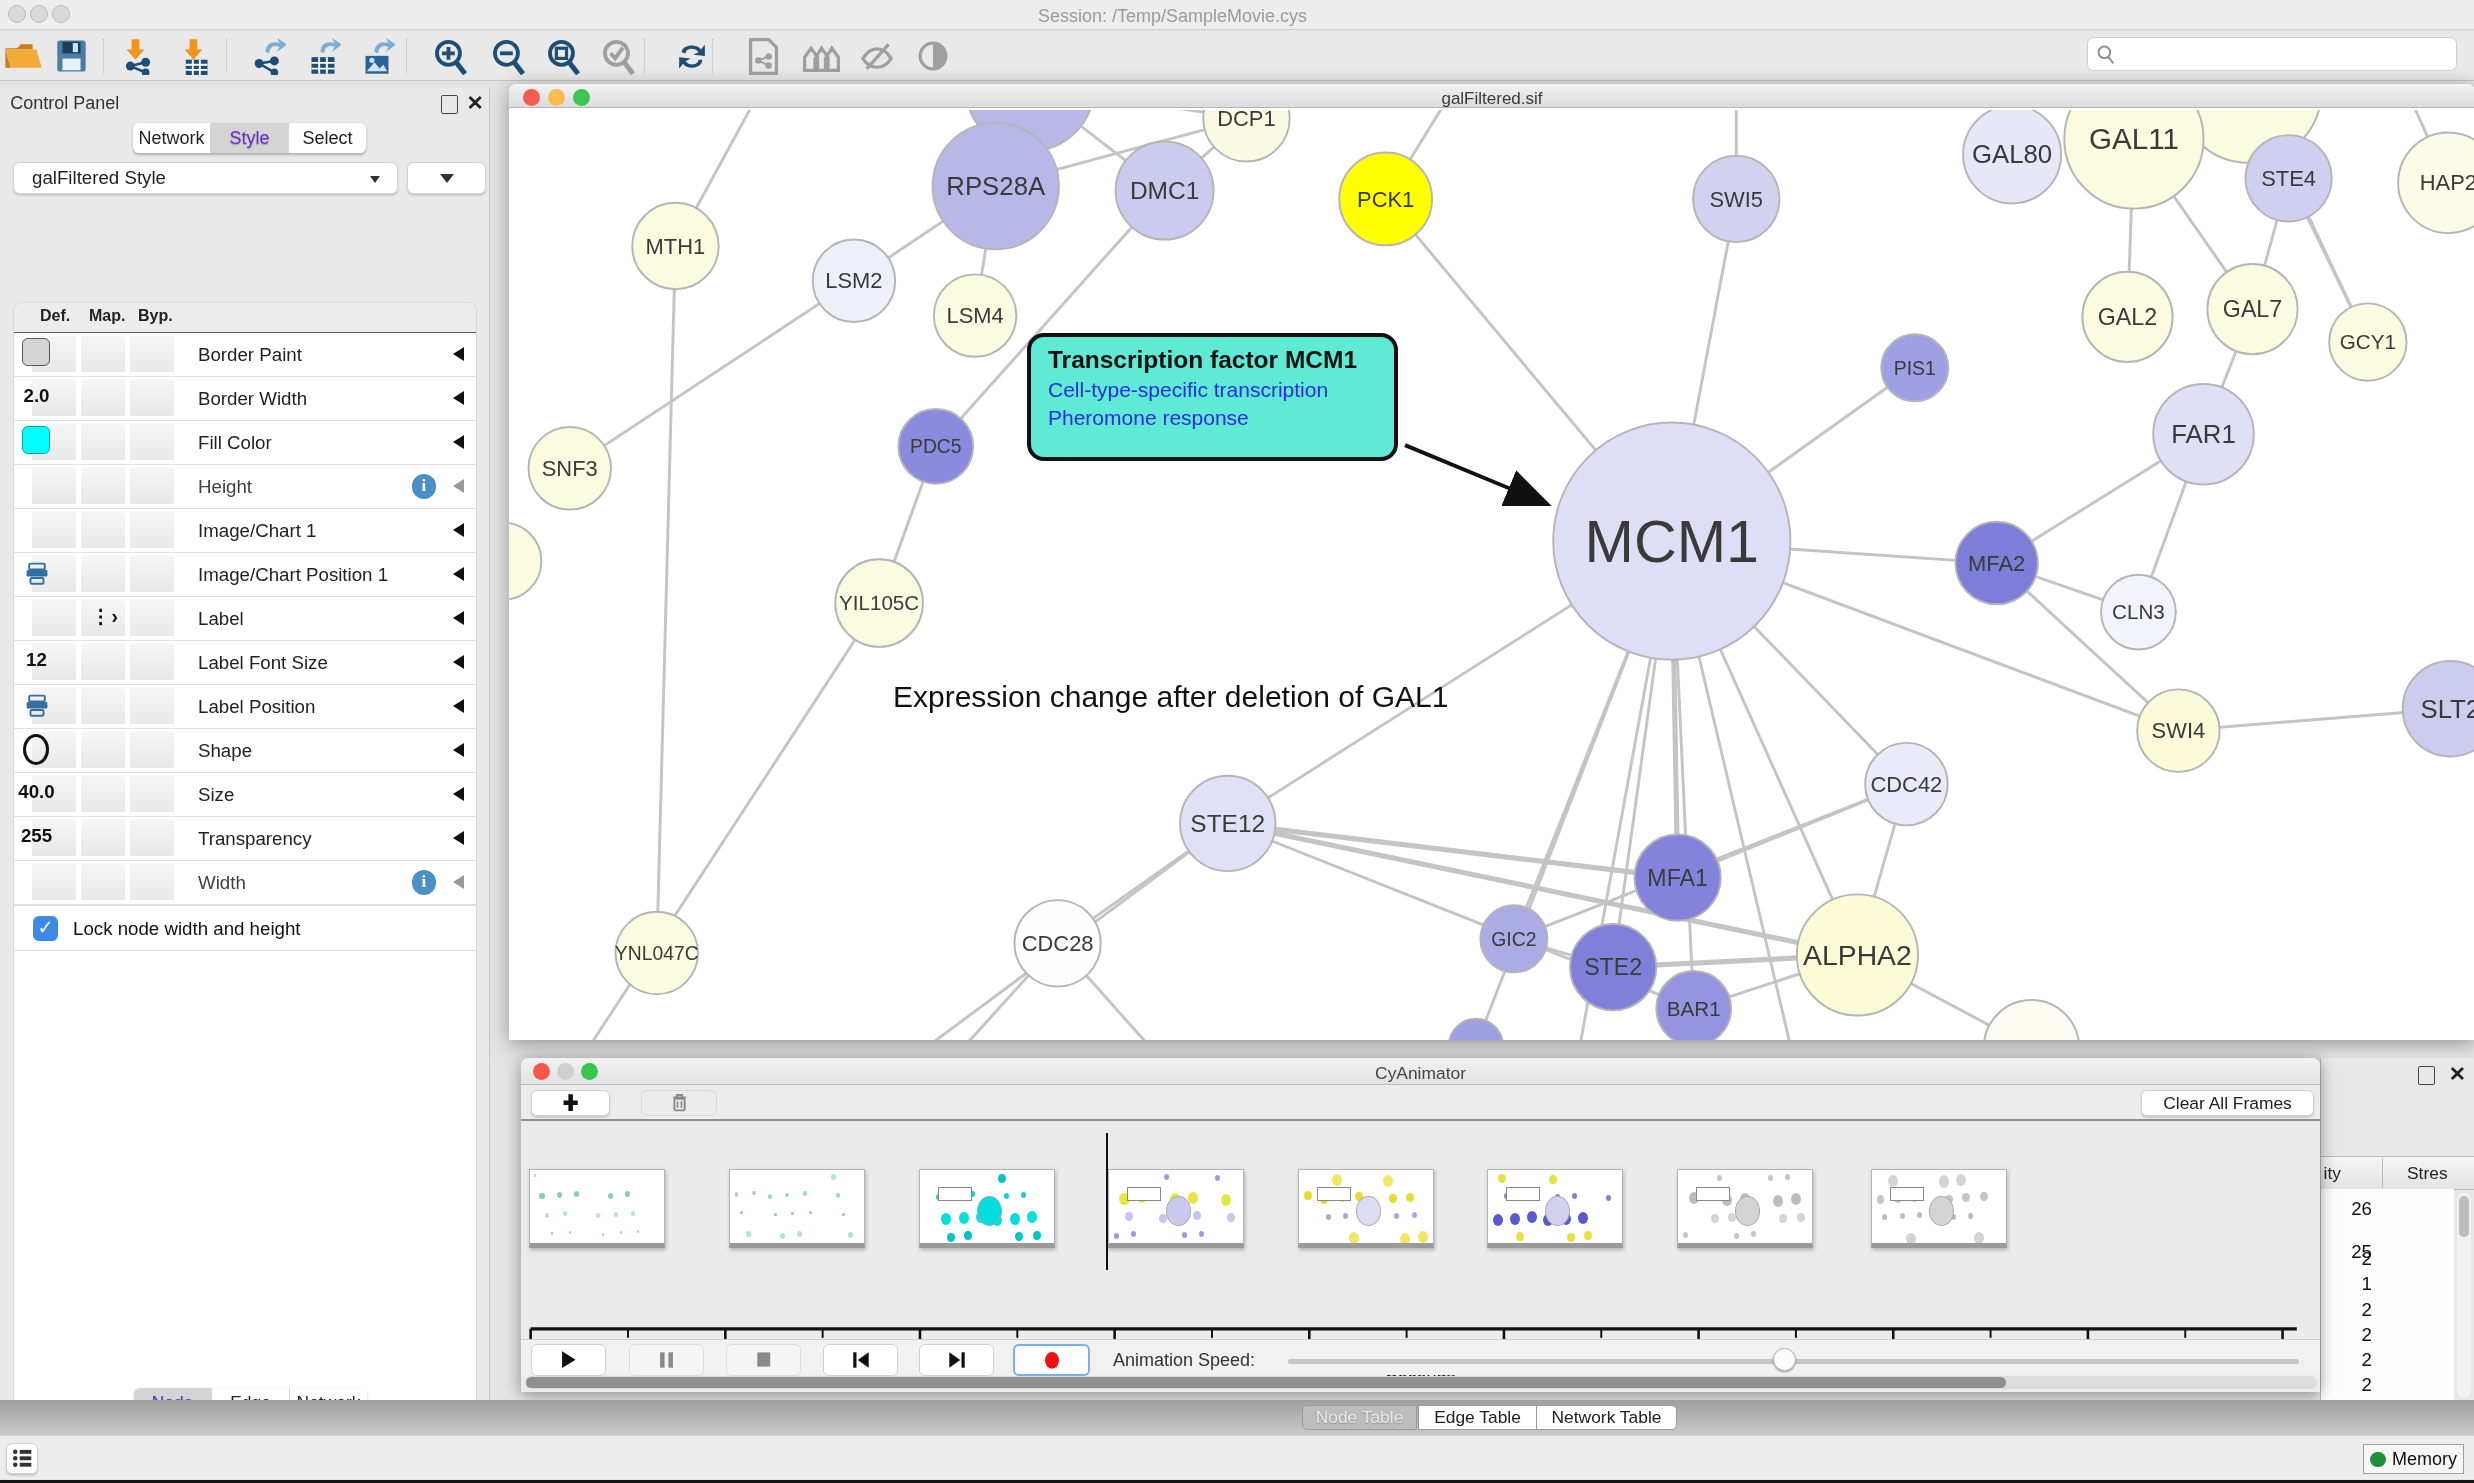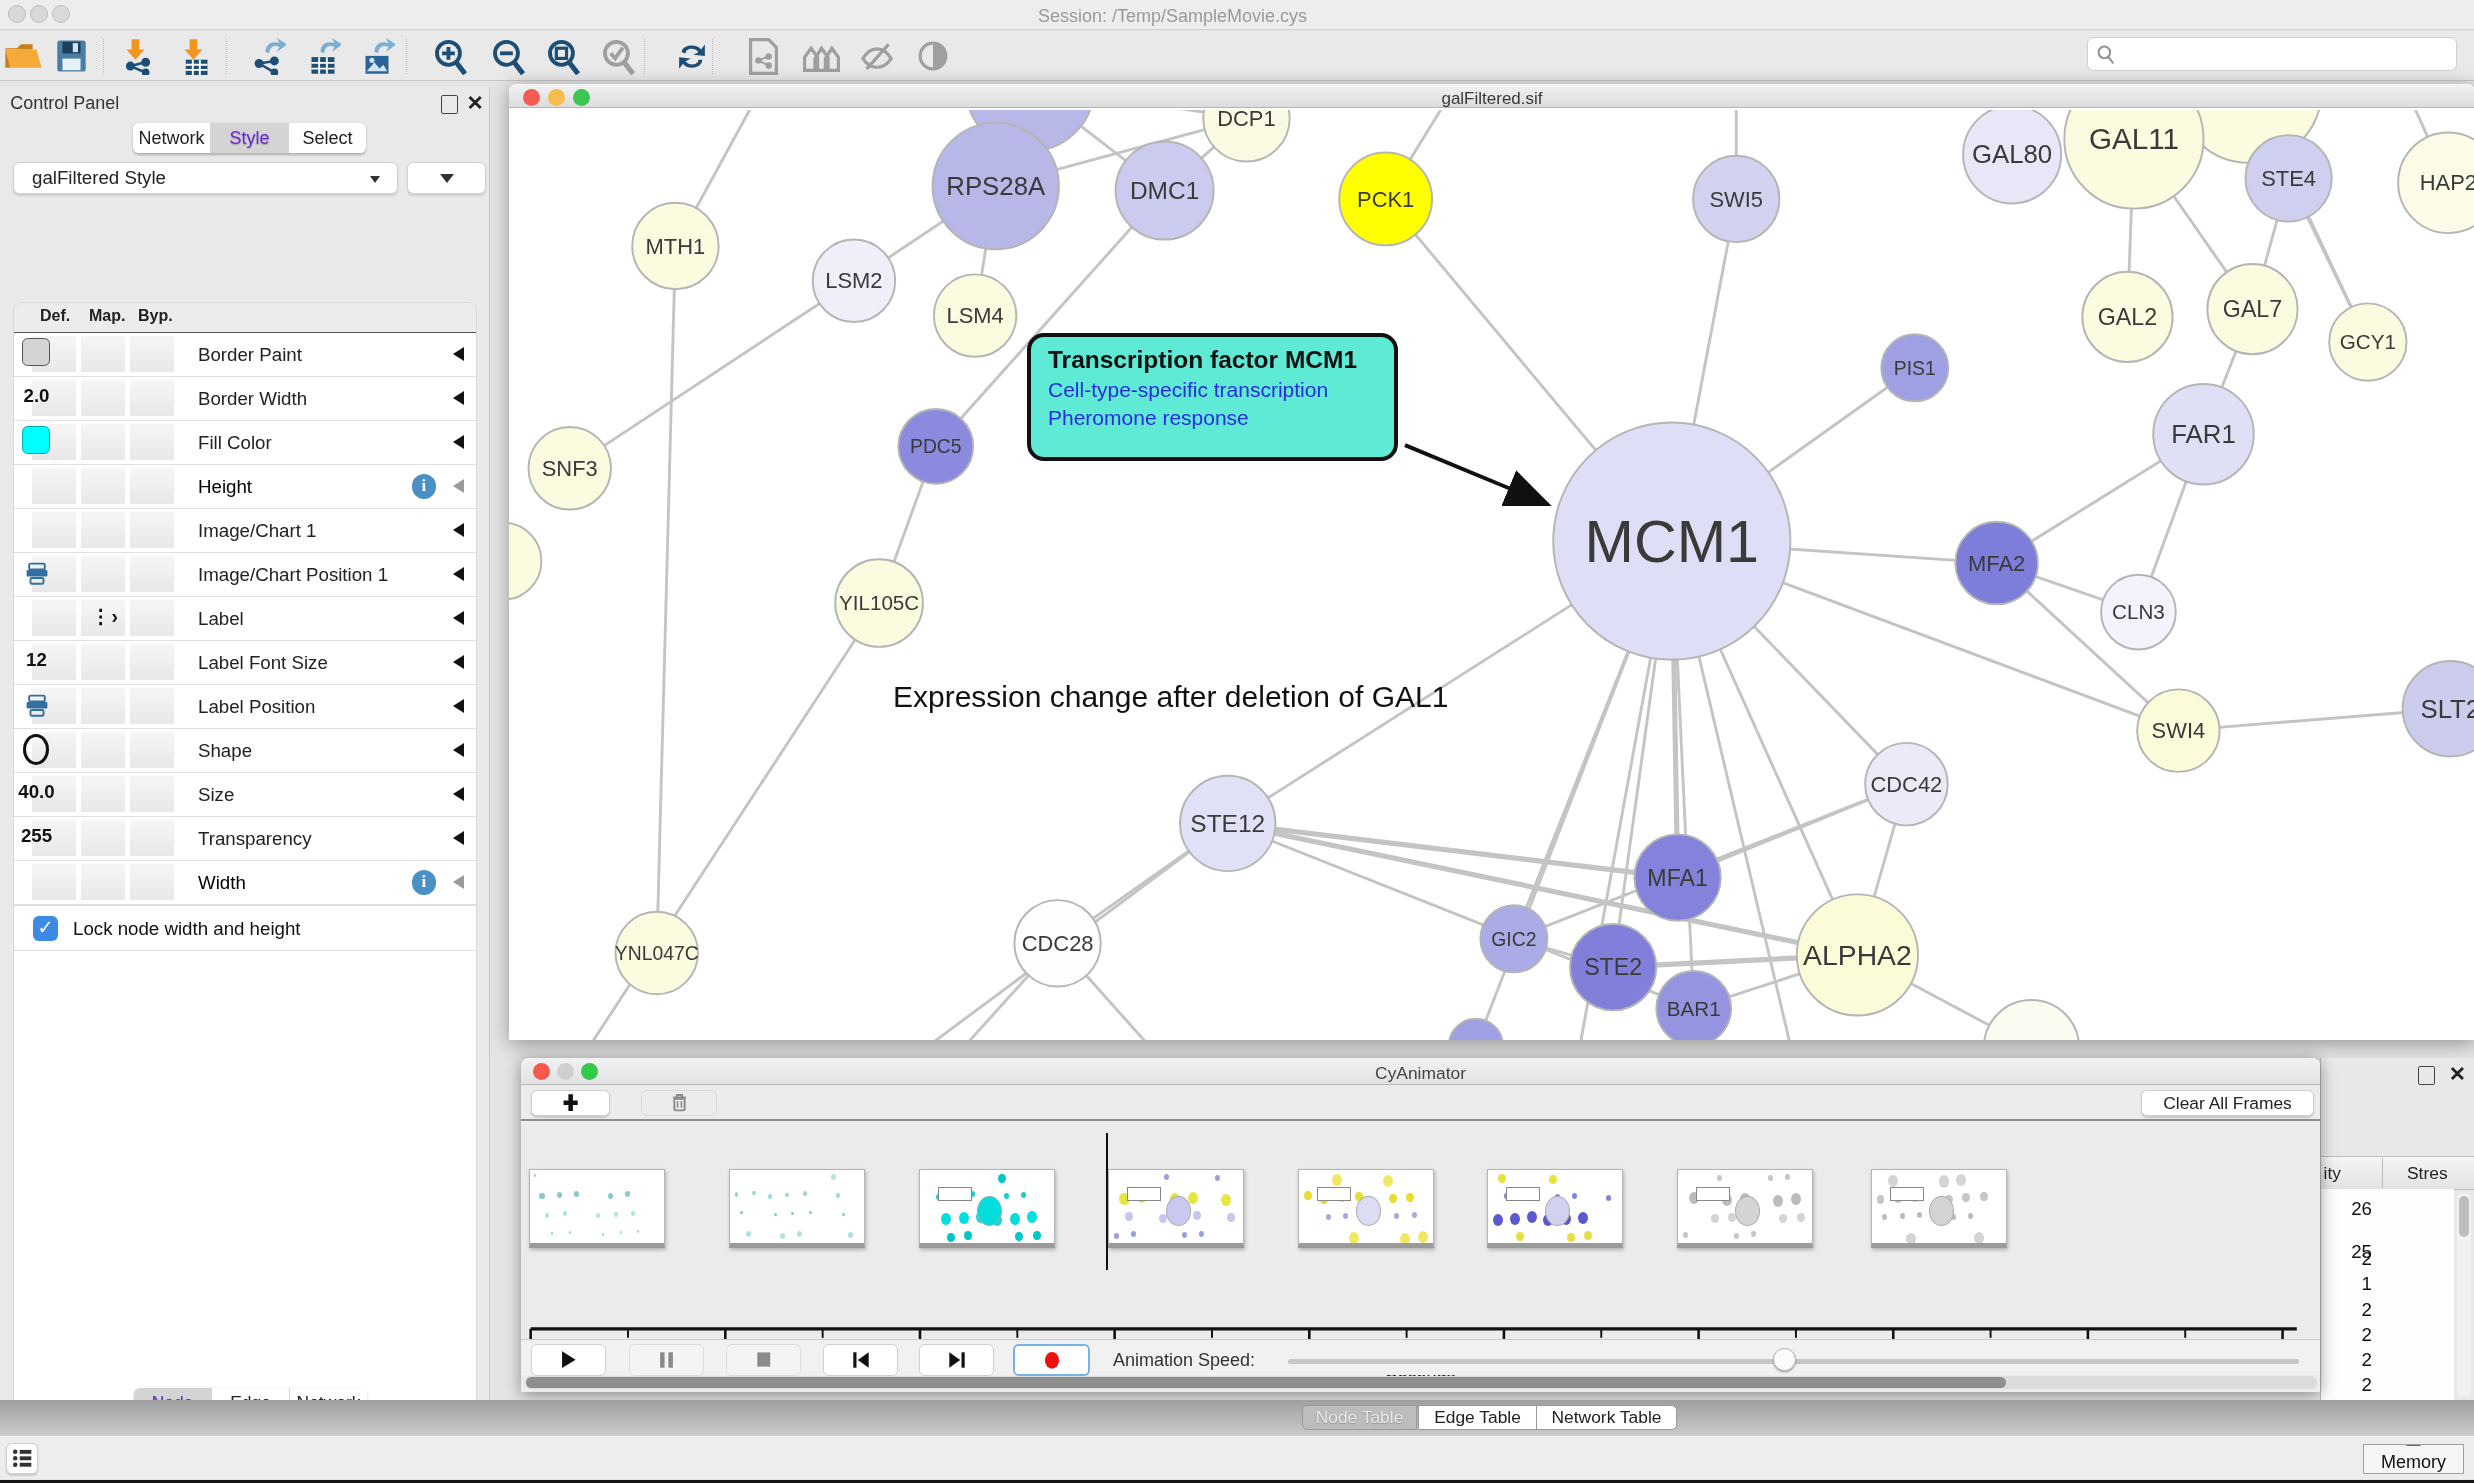--- a/index.html
+++ b/index.html
@@ -31,21 +31,21 @@
   .props-header { position:relative; height:36px; }
   .props-header .ph-label { position:absolute; left:14px; top:9px; font-size:18.7px; color:#222; }
   .props-cols { position:relative; height:30px; background:#ececec; border-bottom:1.9px solid #555; }
   .props-cols span { position:absolute; top:3.9px; font-size:16px; font-weight:bold; color:#222; }
   .props-body { background:#fff; height:1099px; }
   .prop-row { position:relative; height:44px; border-bottom:1.3px solid #e0e0e0; background:#fff; }
   .cell { position:absolute; top:3.2px; width:45px; height:36px; background:linear-gradient(#f6f6f6,#e8e8e8); border-right:1.3px solid #fff; }
   .swatch { position:absolute; left:7.7px; top:5.2px; width:28px; height:28px; border:1.9px solid #555; border-radius:5.8px; }
   .defnum { position:absolute; left:0; top:7.7px; width:45px; text-align:center; font-size:18.7px; font-weight:bold; color:#111; }
   .row-label { position:absolute; left:184px; top:11px; font-size:18.7px; color:#222; }
-  .row-label.grayed { color:#000000; }
+  .row-label.grayed { color:#404040; }
   .tri-left { position:absolute; right:11.6px; top:14px; width:0; height:0; border-top:7.7px solid transparent; border-bottom:7.7px solid transparent; border-right:11.6px solid #111; }
   .tri-left.grayed { border-right-color:#999; }
   .info-badge { position:absolute; right:40px; top:9px; width:24.5px; height:24.5px; border-radius:50%; background:#4a90c4; color:#fff; font-size:17px; font-weight:bold; text-align:center; line-height:24.5px; font-family:"Liberation Serif",serif; }
   .lockrow { position:relative; height:46px; background:#fff; border-top:1.3px solid #ddd; border-bottom:1.3px solid #ddd; }
   .checkbox { position:absolute; left:19.3px; top:10.3px; width:24.5px; height:24.5px; background:#3d8ae5; border-radius:5.8px; color:#fff; font-size:19.3px; text-align:center; line-height:24.5px; }
 
   
   .netwin { position:absolute; left:509px; top:84px; width:1966px; height:956px; border-radius:7.7px 7.7px 0 0; box-shadow:0 3.9px 19.3px rgba(0,0,0,0.35); background:#fff; }
   .net-titlebar { position:absolute; left:0; top:0; width:100%; height:24px; background:linear-gradient(#f3f3f3,#dcdcdc); border-bottom:0.6px solid #b4b4b4; border-radius:7.7px 7.7px 0 0; }
   .net-title { position:absolute; width:100%; text-align:center; top:4.5px; font-size:17px; color:#3a3a3a; }
@@ -85,21 +85,21 @@
   .tp-val { position:absolute; right:82px; font-size:18.7px; color:#111; }
   .vscroll { position:absolute; right:3.9px; top:135px; width:14px; height:204px; background:#f2f2f2; border-radius:6.4px; }
   .vthumb { position:absolute; left:1.9px; top:2.6px; width:10.3px; height:41px; background:#bdbdbd; border-radius:5.2px; }
 
   
   .tabstrip { position:absolute; left:0; top:1400px; width:2475px; height:35px; background:linear-gradient(#9f9f9f,#cacaca); }
   .maintab { position:absolute; top:5.2px; height:24.5px; display:flex; align-items:center; justify-content:center; font-size:17.4px; background:#fff; color:#222; border:0.6px solid #9a9a9a; }
   .maintab.pressed { background:#bdbdbd; color:#e9e9e9; text-shadow:0 0.6px 1.3px #8a8a8a; }
   .statusbar { position:absolute; left:0; top:1435px; width:2475px; height:44px; background:#ededed; border-top:0.6px solid #cfcfcf; }
   .blackstrip { position:absolute; left:0; top:1480px; width:2475px; height:3.9px; background:#141414; }
-  .memory-btn { position:absolute; left:2363px; top:8.4px; width:101px; height:30px; background:#f6f6f6; border:1.3px solid #9f9f9f; display:flex; align-items:center; justify-content:center; gap:6.4px;flex-direction:column; }
+  .memory-btn { position:absolute; left:2363px; top:8.4px; width:101px; height:30px; background:#f6f6f6; border:1.3px solid #9f9f9f; display:flex; align-items:center; justify-content:center; gap:6.4px; }
   .memdot { width:15.5px; height:15.5px; border-radius:50%; background:#1f8f3a; }
 
   svg text { font-family:"Liberation Sans",sans-serif; }
 </style>
 </head>
 <body>
 
 <div id="root">
 
   <div class="titlebar">

